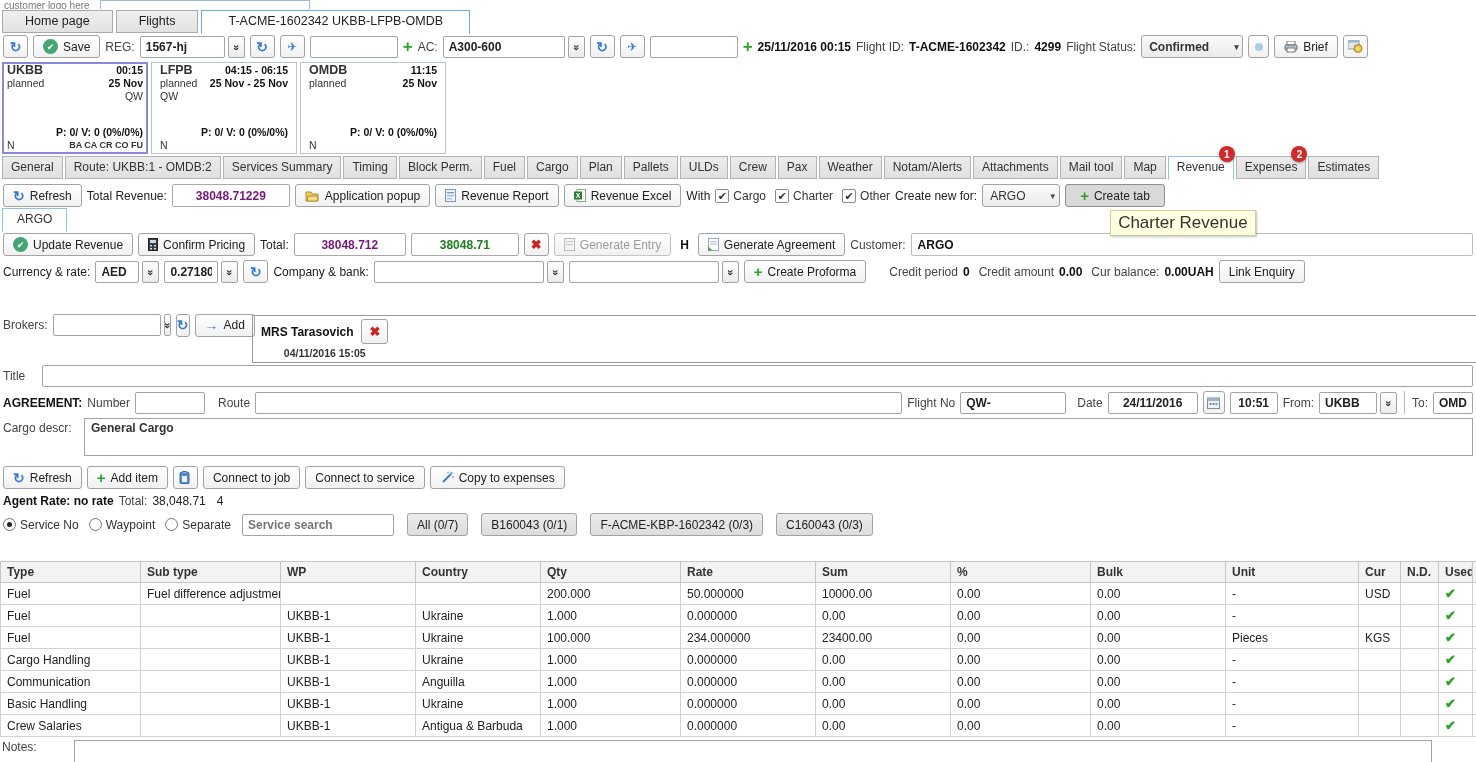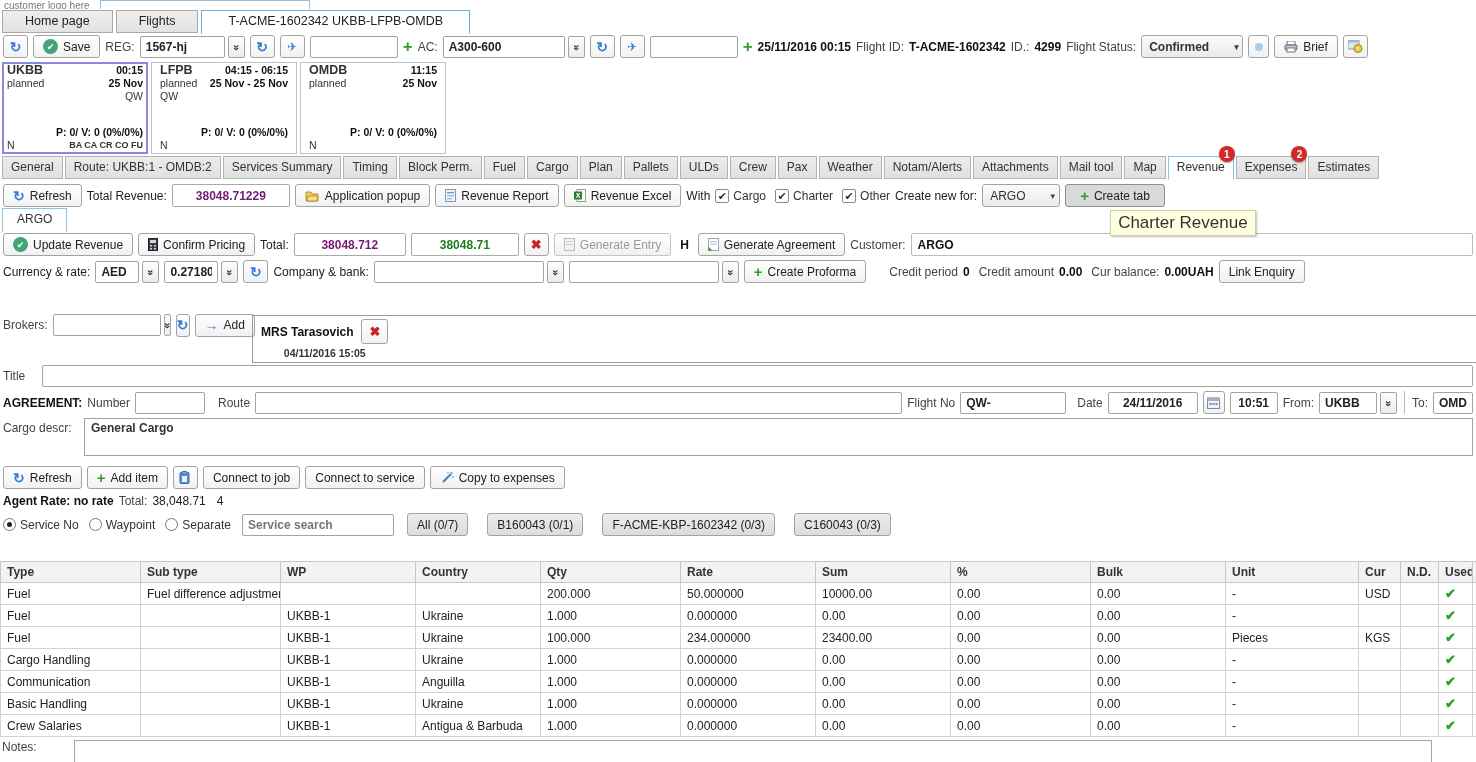--- a/index.html
+++ b/index.html
@@ -550,21 +550,21 @@
         <label class="radw">
           <span class="rad"></span>
           <span>Waypoint</span>
         </label>
         <label class="radw">
           <span class="rad"></span>
           <span>Separate</span>
         </label>
       </span>
     <input class="inp" style="width: 152px; font-weight: bold; margin-left: 6px;" placeholder="Service search">
-    <span id="filter-btns" style="display:inline-flex;gap:19px;margin-left:8px">
+    <span id="filter-btns" style="display:inline-flex;gap:13px;margin-left:8px">
         <span class="btn gray">All (0/7)</span>
         <span class="btn gray">B160043 (0/1)</span>
         <span class="btn gray">F-ACME-KBP-1602342 (0/3)</span>
         <span class="btn gray">C160043 (0/3)</span>
       </span>
   </div>
 
   <table class="svc" id="svc-table">
       <colgroup>
         <col style="width: 140px;">

